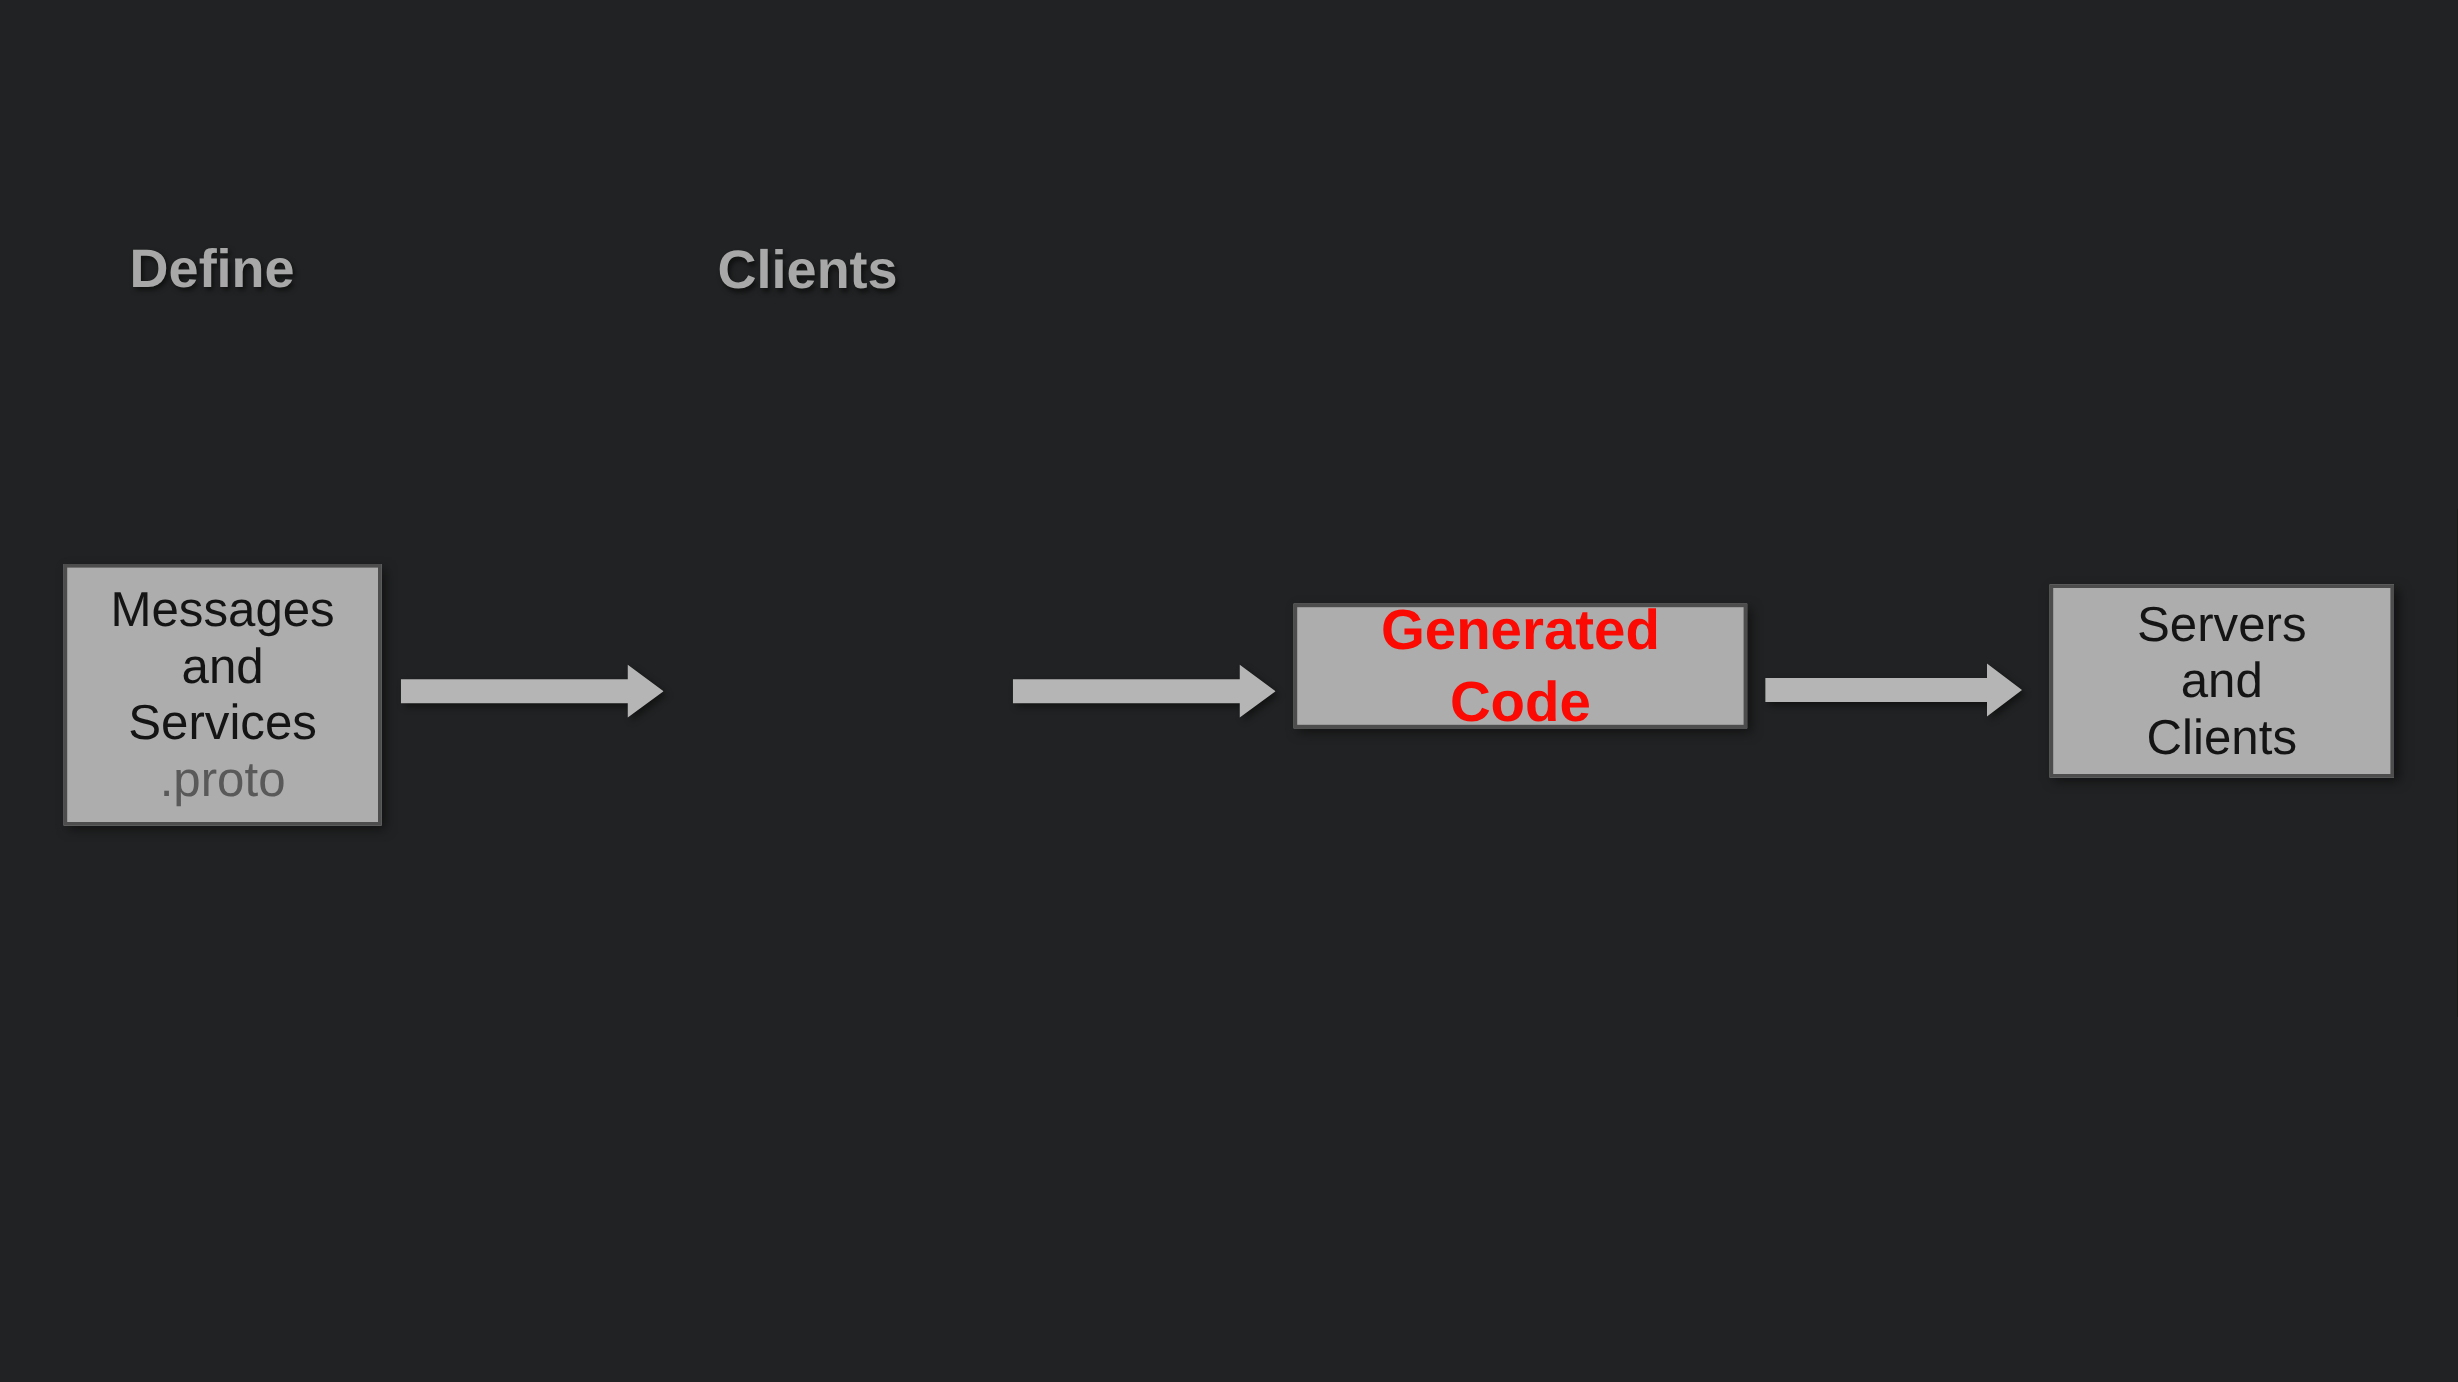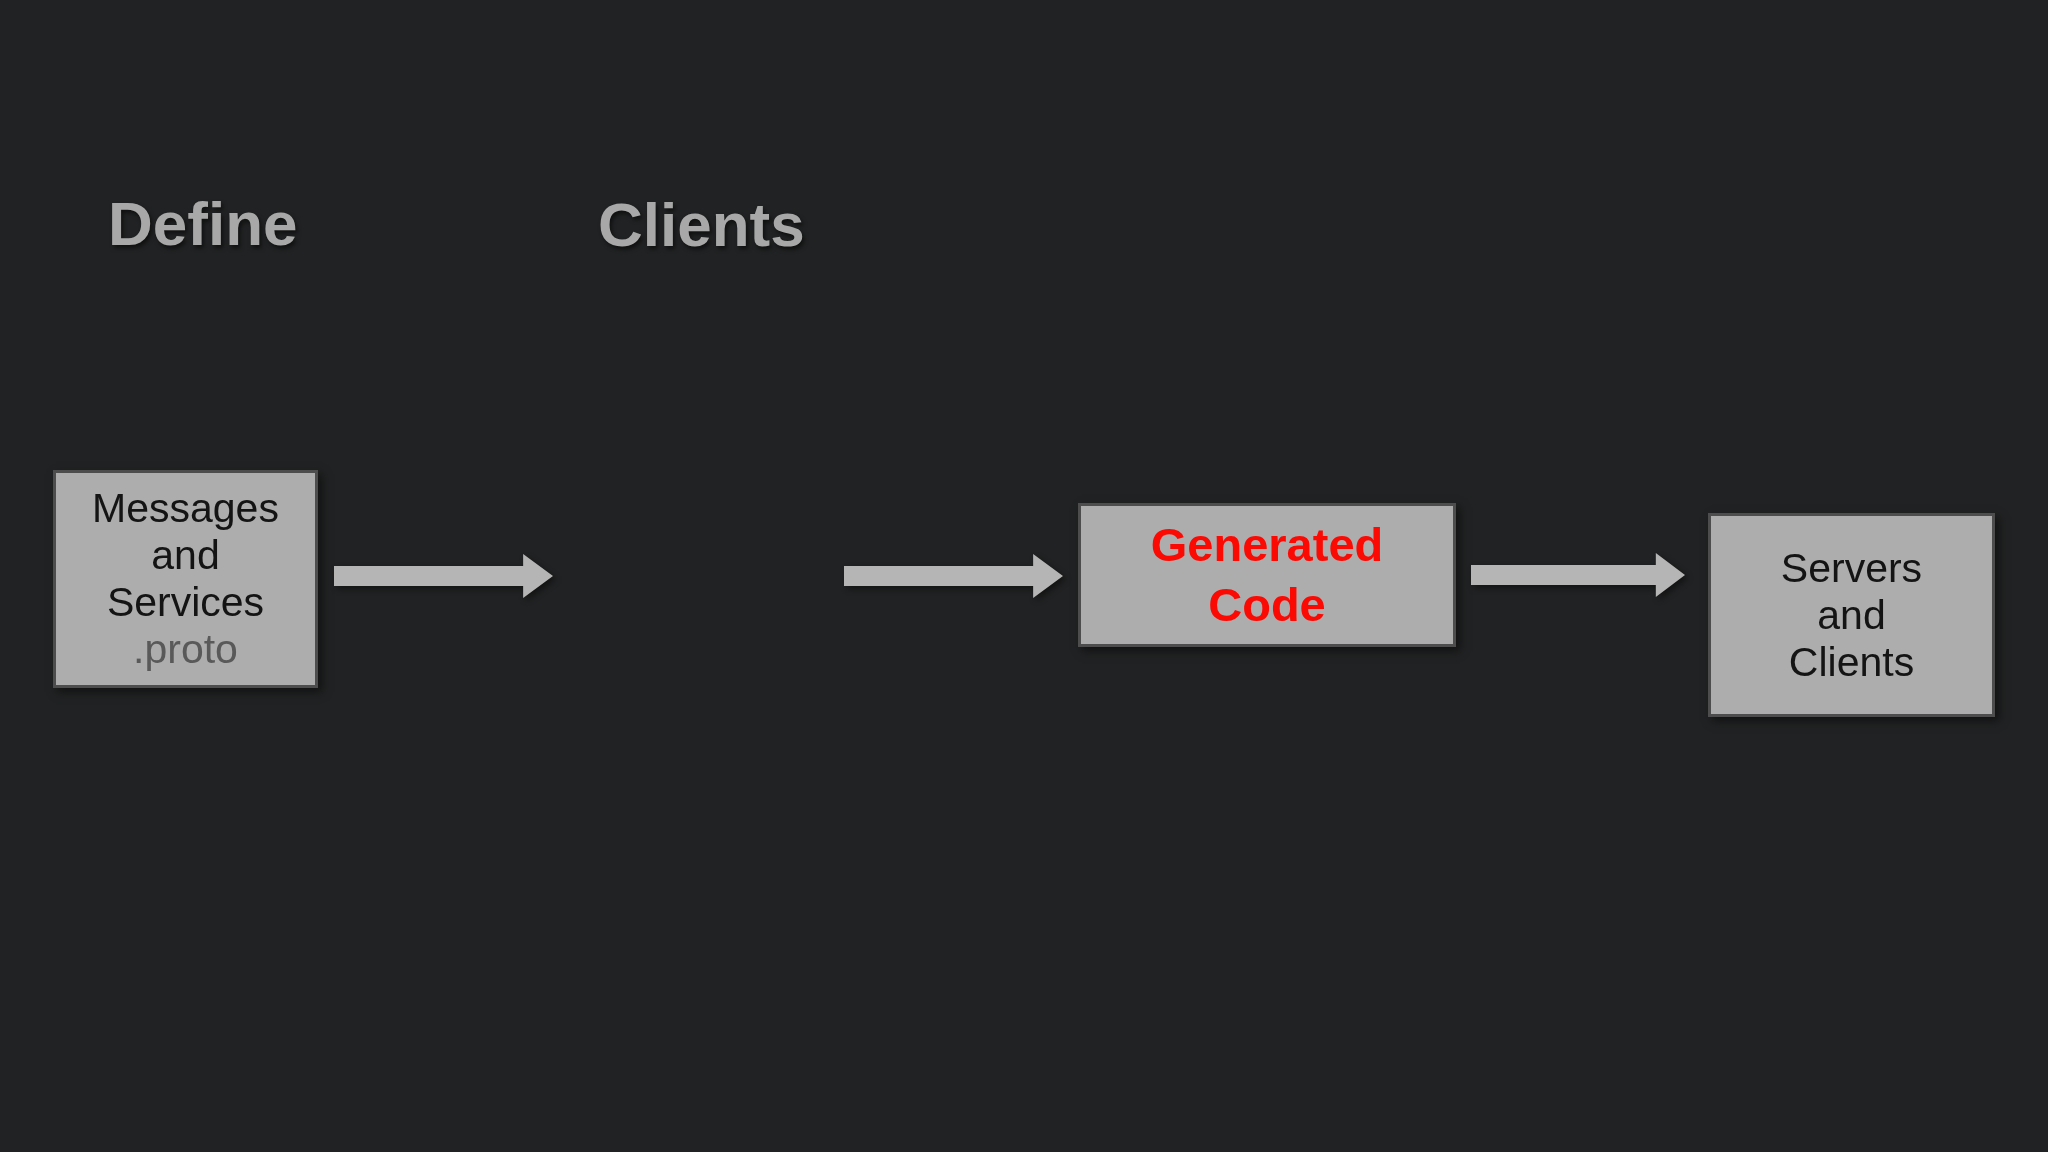--- a/index.html
+++ b/index.html
@@ -9,21 +9,21 @@
     height: 1152px;
     background: var(--bg, #212223);
     font-family: "Liberation Sans", sans-serif;
     overflow: hidden;
   }
 
   
   .stage-label {
     position: absolute;
     font-weight: bold;
-    font-size: 62px;
+    font-size: 45px;
     line-height: 60px;
     color: var(--stage-label, #a8a8a8);
     text-shadow: 2px 3px 4px rgba(0,0,0,0.55);
     white-space: nowrap;
   }
   #stage-define    { left: 108px;  top: 194px; }
   #stage-compile   { left: 598px;  top: 195px; }
   #stage-implement { left: 1710px; top: 189px; }
 
   
@@ -51,22 +51,22 @@
     color: var(--subtitle-text, #595959);
   }
   .node.emphasis .node-title {
     font-weight: bold;
     font-size: 47px;
     line-height: 60px;
     color: var(--emphasis-text, #fb0a04);
   }
   #node-messages-services { left: 53px;   top: 470px; width: 265px; height: 218px; }
   #node-compiler          { left: 565px;  top: 503px; width: 265px; height: 144px; }
-  #node-generated-code    { left: 1078px; top: 503px; width: 378px; height: 144px; }
-  #node-servers-clients   { left: 1708px; top: 513px; width: 287px; height: 204px; }
+  #node-generated-code    { left: 1078px; top: 503px; width: 378px; height: 104px; }
+  #node-servers-clients   { left: 1708px; top: 487px; width: 287px; height: 161px; }
 
   
   .arrow {
     position: absolute;
     height: 48px;
     filter: drop-shadow(3px 3px 3px rgba(0,0,0,0.45));
   }
   .arrow polygon { fill: var(--arrow, #b5b5b5); }
   #arrow-1 { left: 334px;  top: 552px; width: 219px; }
   #arrow-2 { left: 844px;  top: 552px; width: 219px; }

